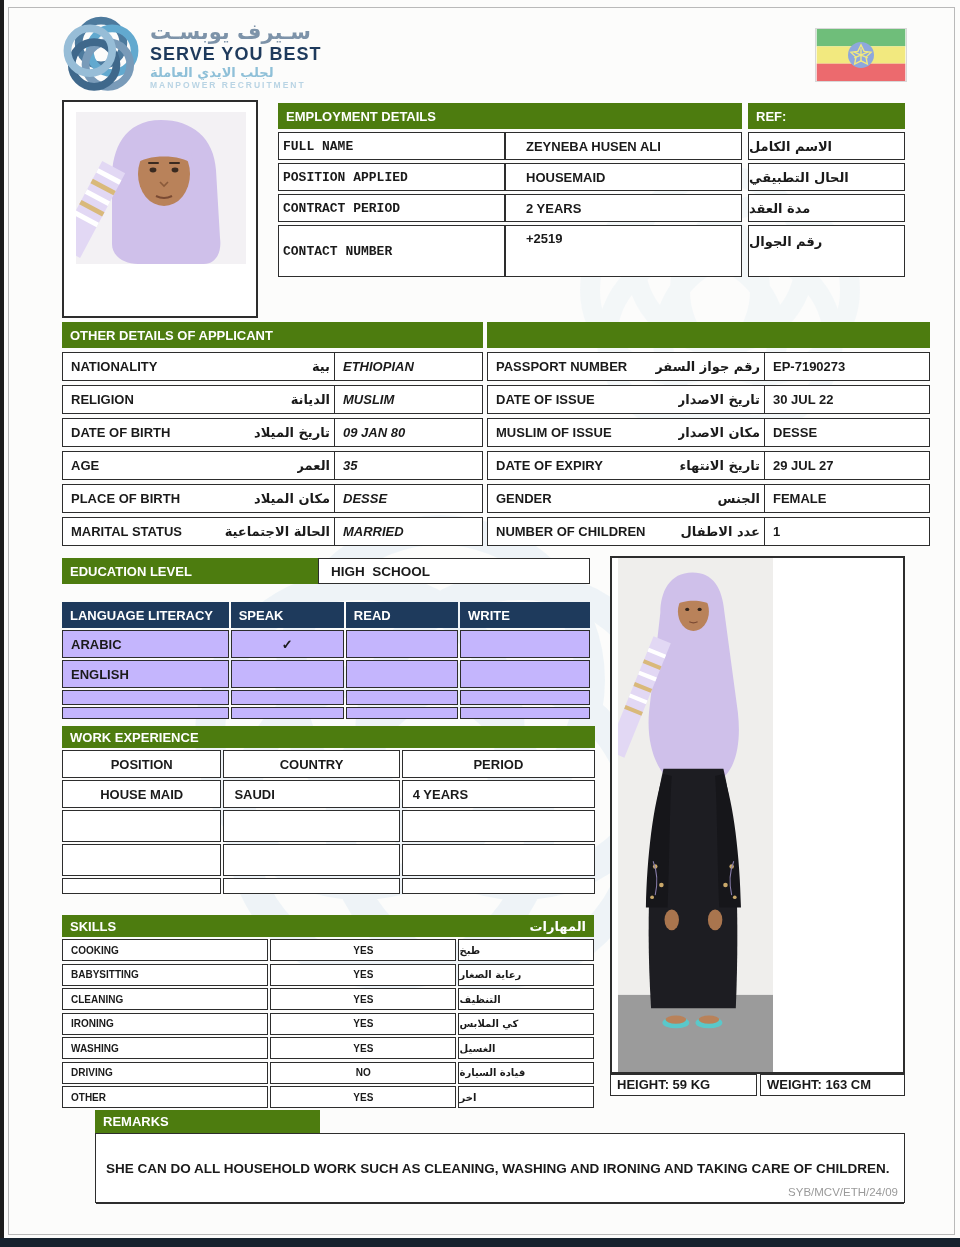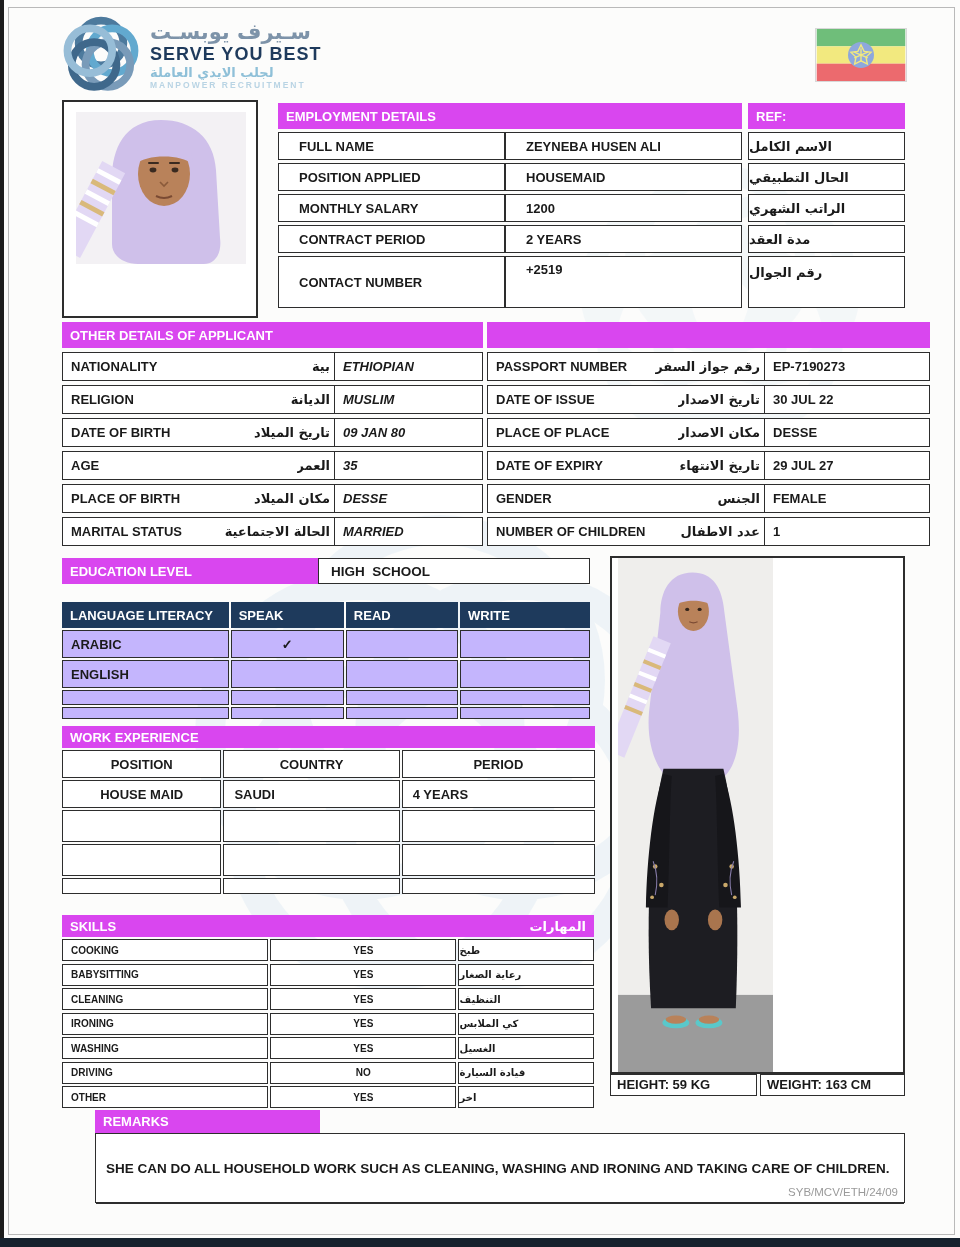--- a/index.html
+++ b/index.html
@@ -32,31 +32,31 @@
   .photo1 { left:62px; top:100px; width:196px; height:218px; border:2px solid #2d2d2d; background:#fff; padding:10px 12px; }
   .photo1 svg { display:block; }
   .photo2 { left:610px; top:556px; width:295px; height:518px; border:2px solid #2d2d2d; background:#fff; display:flex; }
   .photo2-img { width:155px; height:100%; margin-left:6px; }
   .hw-row { left:610px; top:1074px; width:295px; height:22px; display:flex; }
   .hw-cell { border:1.5px solid #2d2d2d; background:#fff; font-weight:700; font-size:13px; padding:2px 6px; }
   .hw-h { width:147px; margin-right:3px; }
   .hw-w { width:145px; }
 
   
-  .navy { background:#d946ef; color:#fff; font-weight:700; font-size:13px; display:flex; align-items:center; padding:0 8px; }
+  .navy { background:#4d7c0f; color:#fff; font-weight:700; font-size:13px; display:flex; align-items:center; padding:0 8px; }
 
   
   .emp { left:278px; top:103px; width:627px; }
   .emp-head { display:flex; height:26px; margin-bottom:3px; }
   .emp-head .t { width:464px; }
   .emp-head .r { width:157px; margin-left:6px; }
   .emp-row { display:flex; height:28px; margin-bottom:3px; }
   .emp-row.tall { height:52px; }
   .cell { border:1.5px solid #2d2d2d; background:#fff; display:flex; align-items:center; font-size:13px; }
-  .emp-row .lbl { width:227px; padding-left:20px; font-weight:600; }
+  .emp-row .lbl { width:227px; padding-left:4px; font-weight:600;font-family:Liberation Mono, monospace; }
   .emp-row .val { width:237px; padding-left:20px; font-weight:700; }
   .emp-row .ar  { width:157px; margin-left:6px; justify-content:flex-end; padding-right:8px;
                   font-family:"DejaVu Sans",sans-serif; font-weight:700; direction:rtl; }
   .emp-row.tall .val { align-items:flex-start; padding-top:5px; }
   .emp-row.tall .ar { align-items:flex-start; padding-top:8px; }
 
   
   .od-head-l { left:62px; top:322px; width:421px; height:26px; }
   .od-head-r { left:487px; top:322px; width:443px; height:26px; }
   .od-table { top:352px; }
@@ -202,25 +202,20 @@
       <div class="cell lbl">FULL NAME</div>
       <div class="cell val">ZEYNEBA HUSEN ALI</div>
       <div class="cell ar">الاسم الكامل</div>
     </div>
     <div class="emp-row">
       <div class="cell lbl">POSITION APPLIED</div>
       <div class="cell val">HOUSEMAID</div>
       <div class="cell ar">الحال التطبيقي</div>
     </div>
     <div class="emp-row">
-      <div class="cell lbl">MONTHLY SALARY</div>
-      <div class="cell val">1200</div>
-      <div class="cell ar">الراتب الشهري</div>
-    </div>
-    <div class="emp-row">
       <div class="cell lbl">CONTRACT PERIOD</div>
       <div class="cell val">2 YEARS</div>
       <div class="cell ar">مدة العقد</div>
     </div>
     <div class="emp-row tall">
       <div class="cell lbl">CONTACT NUMBER</div>
       <div class="cell val">+2519</div>
       <div class="cell ar">رقم الجوال</div>
     </div>
   </div>
@@ -283,21 +278,21 @@
     </div>
     <div class="od-row">
       <div class="od-lbl">
           <span>DATE OF ISSUE</span>
           <span class="od-ar">تاريخ الاصدار</span>
         </div>
       <div class="od-val">30 JUL 22</div>
     </div>
     <div class="od-row">
       <div class="od-lbl">
-          <span>PLACE OF PLACE</span>
+          <span>MUSLIM OF ISSUE</span>
           <span class="od-ar">مكان الاصدار</span>
         </div>
       <div class="od-val">DESSE</div>
     </div>
     <div class="od-row">
       <div class="od-lbl">
           <span>DATE OF EXPIRY</span>
           <span class="od-ar">تاريخ الانتهاء</span>
         </div>
       <div class="od-val">29 JUL 27</div>

